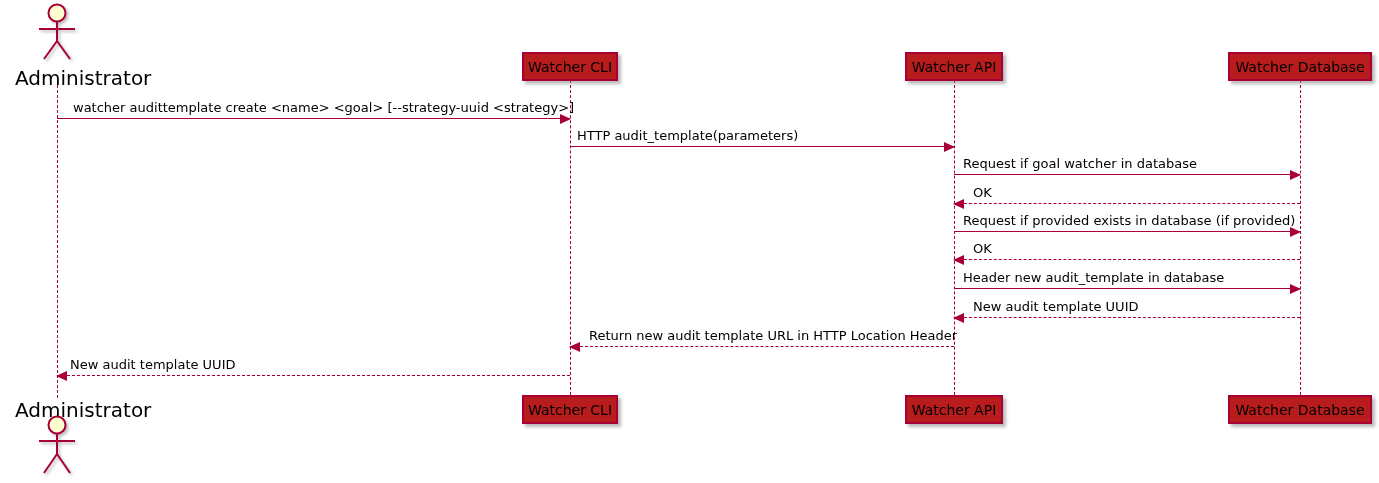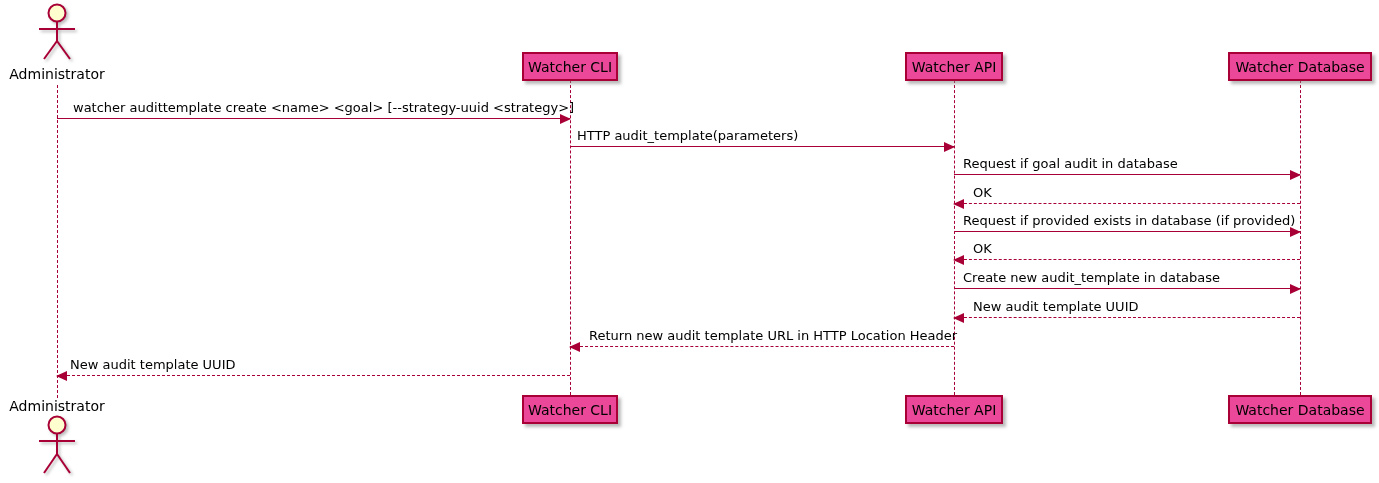--- a/index.html
+++ b/index.html
@@ -18,35 +18,36 @@
   }
   .lifeline {
     position: absolute;
     width: 0;
     border-left: 1px dashed #A80036;
   }
   .participant {
     position: absolute;
     height: 29px;
     box-sizing: border-box;
-    background: #ec4899;
+    background: #b91c1c;
     border: 2px solid #A80036;
     box-shadow: 3px 3px 3px rgba(130,130,130,0.55);
     display: flex;
     align-items: center;
     justify-content: center;
     font-size: 14px;
     white-space: nowrap;
   }
   .actor-label {
     position: absolute;
     width: 114px;
     text-align: center;
-    font-size: 14px;
+    font-size: 20px;
     white-space: nowrap;
+    padding-left: 15px;
   }
   .actor-figure {
     position: absolute;
     filter: drop-shadow(2.5px 2.5px 1.5px rgba(120,120,120,0.5));
   }
   .message {
     position: absolute;
   }
   .msg-label {
     position: absolute;
@@ -114,21 +115,21 @@
   </div>
 
   <div class="message" style="left:570px; top:128px; width:384px;">
     <div class="msg-label" style="left:7px;">HTTP audit_template(parameters)</div>
     <div class="msg-line solid">
       <div class="arrowhead right"></div>
     </div>
   </div>
 
   <div class="message" style="left:954px; top:156px; width:346px;">
-    <div class="msg-label" style="left:9px;">Request if goal audit in database</div>
+    <div class="msg-label" style="left:9px;">Request if goal watcher in database</div>
     <div class="msg-line solid">
       <div class="arrowhead right"></div>
     </div>
   </div>
 
   <div class="message" style="left:954px; top:185px; width:346px;">
     <div class="msg-label" style="left:19px;">OK</div>
     <div class="msg-line dashed">
       <div class="arrowhead left"></div>
     </div>
@@ -142,21 +143,21 @@
   </div>
 
   <div class="message" style="left:954px; top:241px; width:346px;">
     <div class="msg-label" style="left:19px;">OK</div>
     <div class="msg-line dashed">
       <div class="arrowhead left"></div>
     </div>
   </div>
 
   <div class="message" style="left:954px; top:270px; width:346px;">
-    <div class="msg-label" style="left:9px;">Create new audit_template in database</div>
+    <div class="msg-label" style="left:9px;">Header new audit_template in database</div>
     <div class="msg-line solid">
       <div class="arrowhead right"></div>
     </div>
   </div>
 
   <div class="message" style="left:954px; top:299px; width:346px;">
     <div class="msg-label" style="left:19px;">New audit template UUID</div>
     <div class="msg-line dashed">
       <div class="arrowhead left"></div>
     </div>

